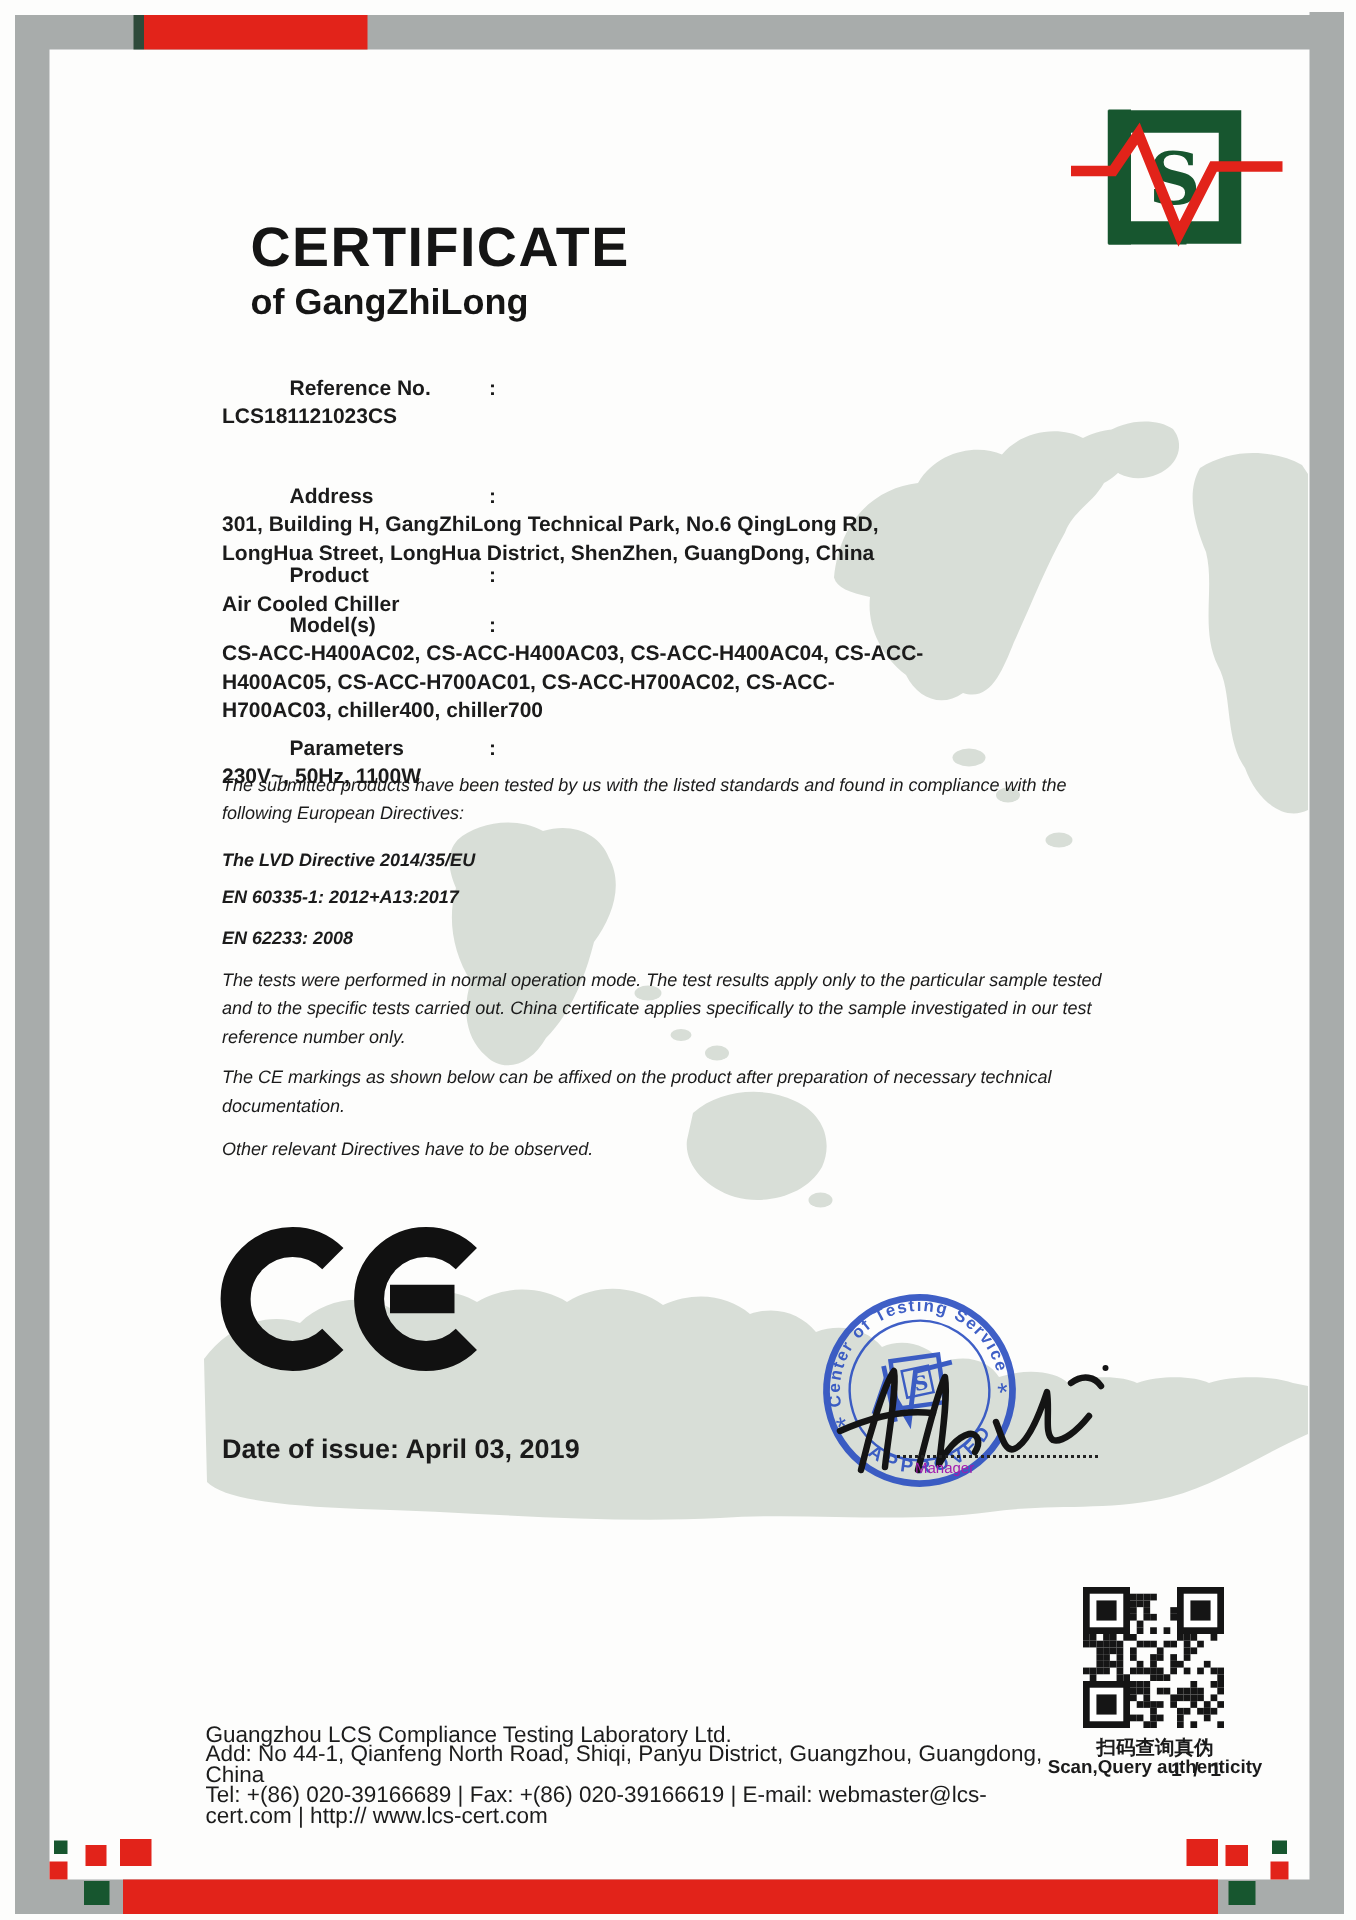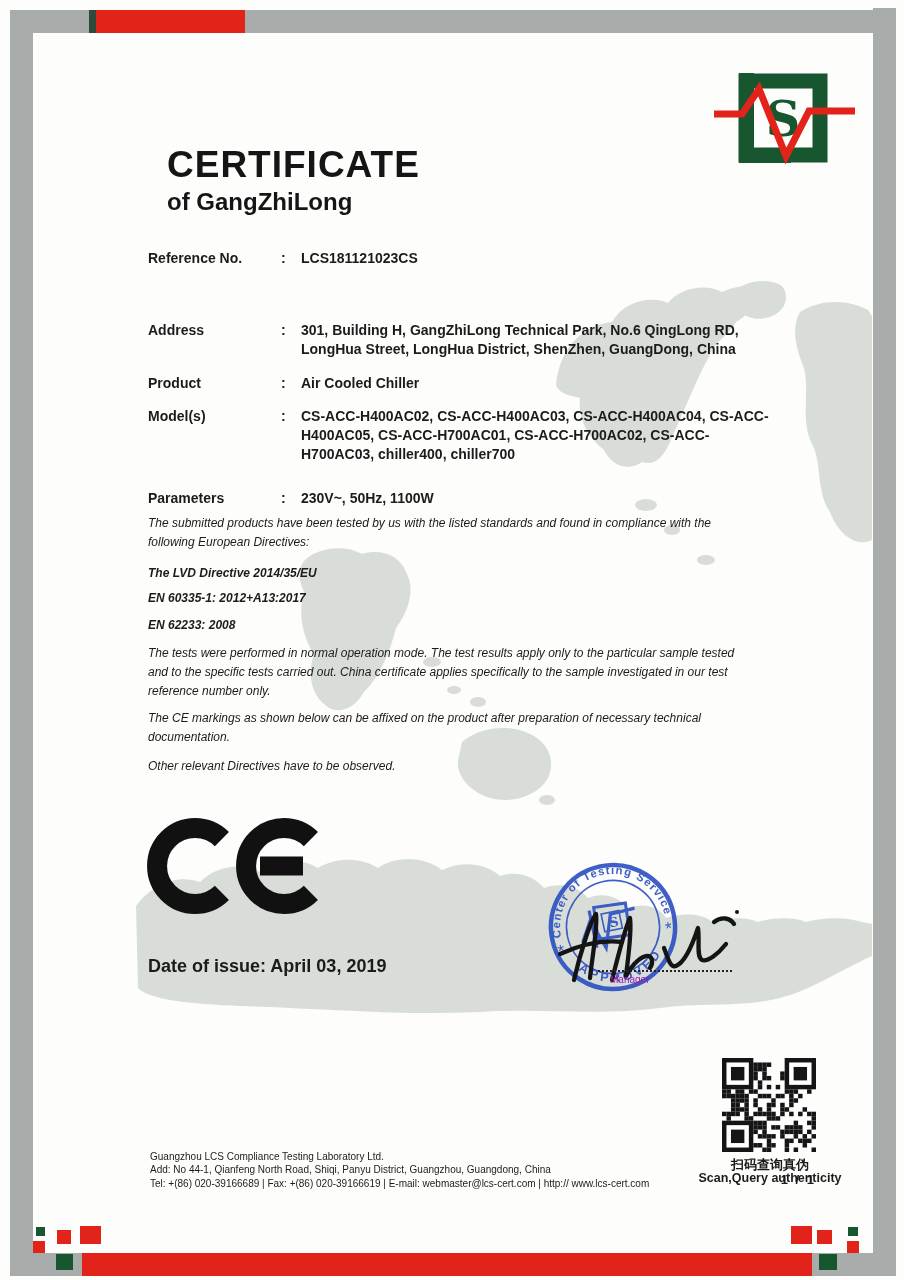--- a/index.html
+++ b/index.html
@@ -9,29 +9,29 @@
   .map-layer{z-index:1;}
   .frame-layer,.deco{z-index:2;}
   .content{z-index:3;}
   .abs{position:absolute;}
   .gray{background:#a8acab;}
   .red{background:#e2231a;}
   .dgreen{background:#17562f;}
   .title{font-size:37px;font-weight:bold;letter-spacing:1px;color:#151515;}
   .subtitle{font-size:24px;font-weight:bold;color:#151515;}
   .row{position:absolute;left:148px;width:640px;font-size:14px;font-weight:bold;line-height:19px;}
-  .row .lbl{display:inline-block;width:133px;vertical-align:top;}
+  .row .lbl{display:inline-block;width:133px;vertical-align:top;margin-left:45px;}
   .row .sep{display:inline-block;width:20px;vertical-align:top;}
   .row .val{display:inline-block;width:478px;vertical-align:top;}
   .para{position:absolute;left:148px;width:590px;font-size:12px;line-height:19px;font-style:italic;}
   .bold{font-weight:bold;}
   .date-line{position:absolute;left:148px;font-size:18px;font-weight:bold;}
   .manager{position:absolute;left:610px;top:974px;font-size:10px;color:#a21caf;}
   .dotline{position:absolute;left:598px;top:970px;width:134px;border-top:2px dotted #222;}
-  .footer{position:absolute;left:150px;top:1150px;width:565px;font-size:10px;line-height:13.4px;color:#1c1c1c;}
+  .footer{position:absolute;left:137px;top:1150px;width:565px;font-size:15px;line-height:13.4px;color:#1c1c1c;}
   .qr-cap-zh{position:absolute;left:705px;top:1156px;width:130px;text-align:center;font-size:13px;font-weight:bold;}
   .qr-cap-en{position:absolute;left:680px;top:1171px;width:180px;text-align:center;font-size:12.5px;font-weight:bold;}
   .page-num{position:absolute;left:722px;top:1172px;width:94px;text-align:right;font-size:13px;font-weight:bold;letter-spacing:2px;}
   svg{display:block;}
 </style>
 </head>
 <body>
 
 <div class="page">
 

